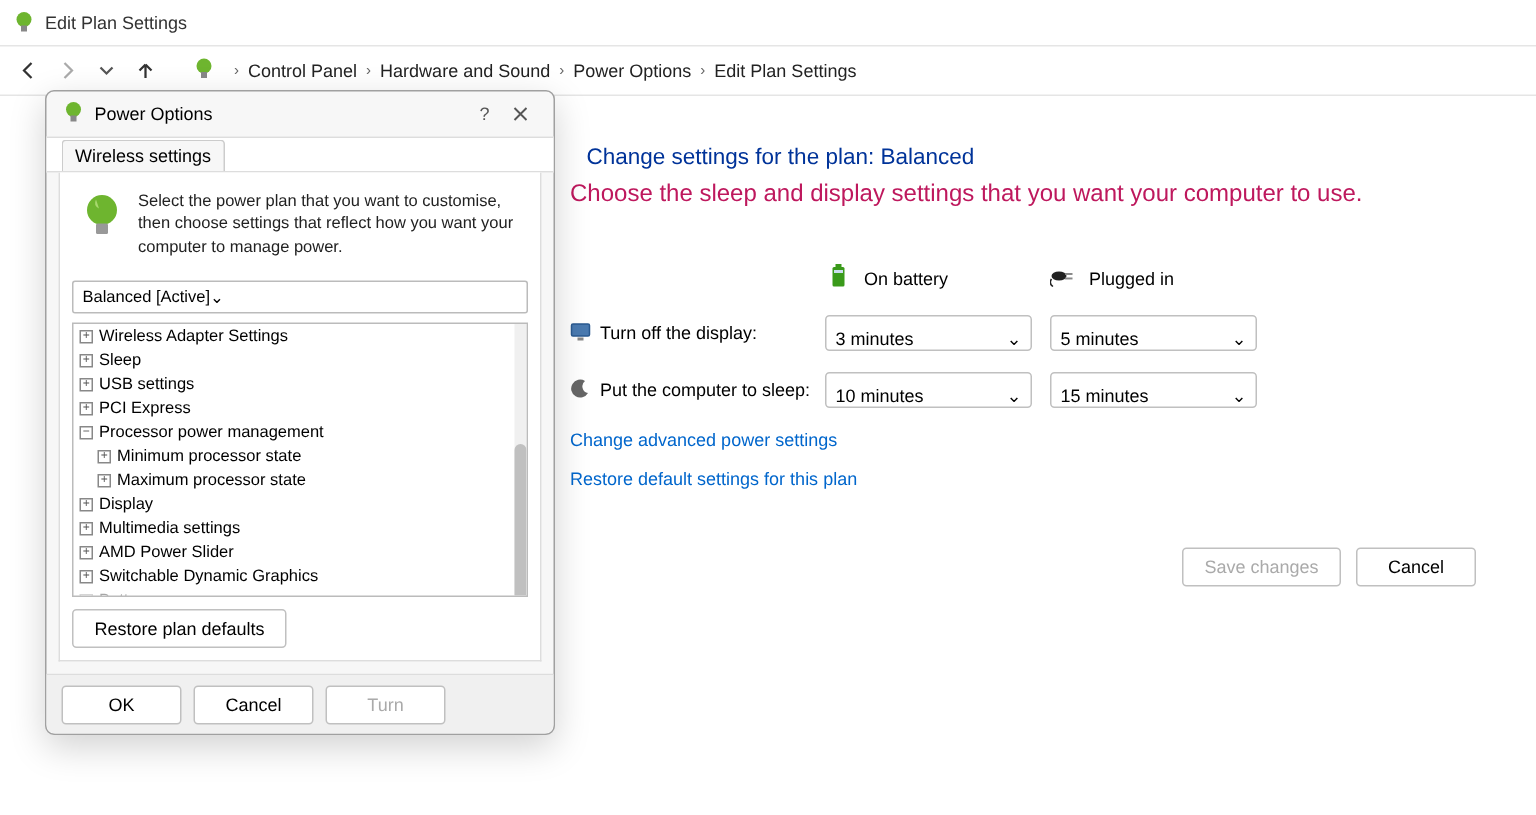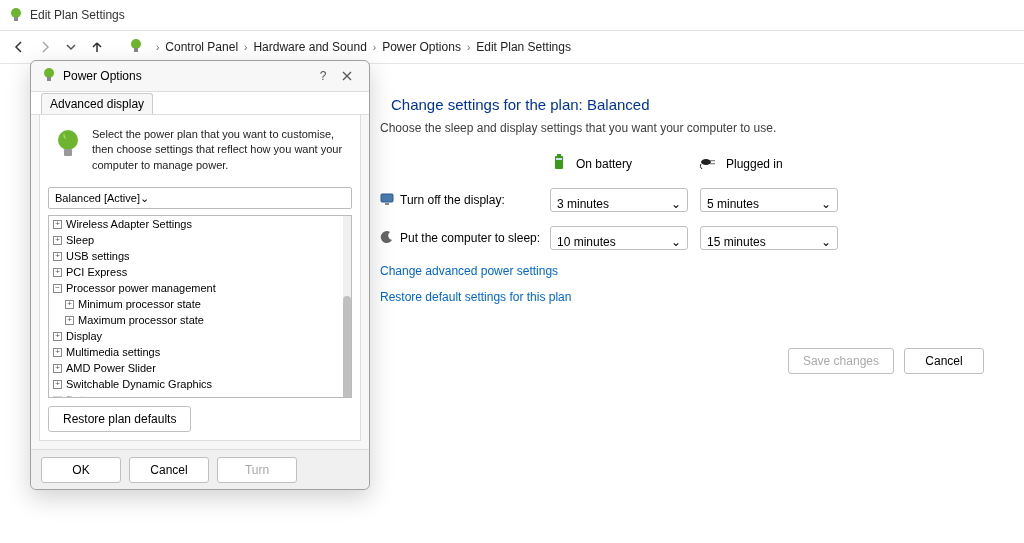--- a/index.html
+++ b/index.html
@@ -14,34 +14,34 @@
   .navbar { height: 34px; border-top: 1px solid #e5e5e5; border-bottom: 1px solid #e5e5e5; display: flex; align-items: center; padding: 0 6px; background: #fff; }
   .nav-btn { width: 26px; height: 26px; display: flex; align-items: center; justify-content: center; color: #555; border-radius: 3px; }
   .breadcrumb { display: flex; align-items: center; margin-left: 18px; flex: 1; }
   .bc-icon { width: 18px; height: 18px; margin-right: 4px; }
   .bc-sep { margin: 0 6px; color: #666; font-size: 10px; }
   .bc-item { color: #222; font-size: 12px; }
 
   
   .main { position: relative; padding: 24px 40px 0 380px; }
   .main h2 { color: #003399; font-size: 15px; font-weight: 400; margin: 8px 0 8px 11px; }
-  .main .subhead { font-size: 12px; color: #404040; margin-bottom: 18px; }
+  .main .subhead { font-size: 16px; color: #be185d; margin-bottom: 36px; }
 
   .cols-header { display: flex; margin-bottom: 14px; }
   .cols-header .spacer { width: 170px; }
   .cols-header .col { width: 150px; display: flex; align-items: center; gap: 8px; }
   .cols-header .col span { font-size: 12px; }
 
   .row { display: flex; align-items: center; margin-bottom: 14px; }
   .row .label { width: 170px; display: flex; align-items: center; gap: 6px; font-size: 12px; }
   .row .sel { width: 138px; height: 24px; border: 1px solid #c0c0c0; border-radius: 3px; padding: 0 6px; display: flex; align-items: flex-end; justify-content: space-between; font-size: 12px; margin-right: 12px; background: #fff; }
 
   .link { color: #0066cc; font-size: 12px; margin-top: 12px; display: block; }
 
-  .footer-btns { position: absolute; right: 40px; top: 284px; display: flex; gap: 10px; }
+  .footer-btns { position: absolute; right: 40px; top: 301px; display: flex; gap: 10px; }
   .btn { min-width: 80px; height: 26px; border: 1px solid #c0c0c0; border-radius: 3px; background: #fff; font-size: 12px; display: flex; align-items: center; justify-content: center; padding: 0 14px; }
   .btn.disabled { color: #aaa; }
 
   
   .dialog { position: absolute; left: 30px; top: 60px; width: 340px; height: 430px; background: #f7f7f7; border: 1px solid #a0a0a0; border-radius: 6px; box-shadow: 0 8px 24px rgba(0,0,0,0.18); display: flex; flex-direction: column; }
   .dlg-title { height: 30px; display: flex; align-items: center; padding: 0 10px; }
   .dlg-title .t { flex: 1; font-size: 12px; }
   .dlg-title .help, .dlg-title .close { width: 24px; height: 24px; display: flex; align-items: center; justify-content: center; color: #555; }
 
   .dlg-tab { height: 24px; padding-left: 10px; font-size: 12px; background: #fff; border-top: 1px solid #ddd; border-bottom: 1px solid #ddd; display: flex; align-items: center; }
@@ -211,21 +211,21 @@
     <span class="t">Power Options</span>
     <div class="help">?</div>
     <div class="close">
       <svg width="10" height="10" viewBox="0 0 10 10">
           <path d="M1 1 L9 9 M9 1 L1 9" stroke="currentColor" stroke-width="1.3"></path>
         </svg>
     </div>
   </div>
 
   <div class="dlg-tab">
-    <span>Advanced display</span>
+    <span>Wireless settings</span>
   </div>
 
   <div class="dlg-body">
     <div class="dlg-desc">
       <span>
         <svg width="32" height="32" viewBox="0 0 32 32">
             <ellipse cx="16" cy="13" rx="10" ry="10" fill="#6eb52f"></ellipse>
             <path d="M12 6 Q10 10 14 12" fill="#a9d96f"></path>
             <rect x="12" y="22" width="8" height="7" rx="1" fill="#999"></rect>
           </svg>

